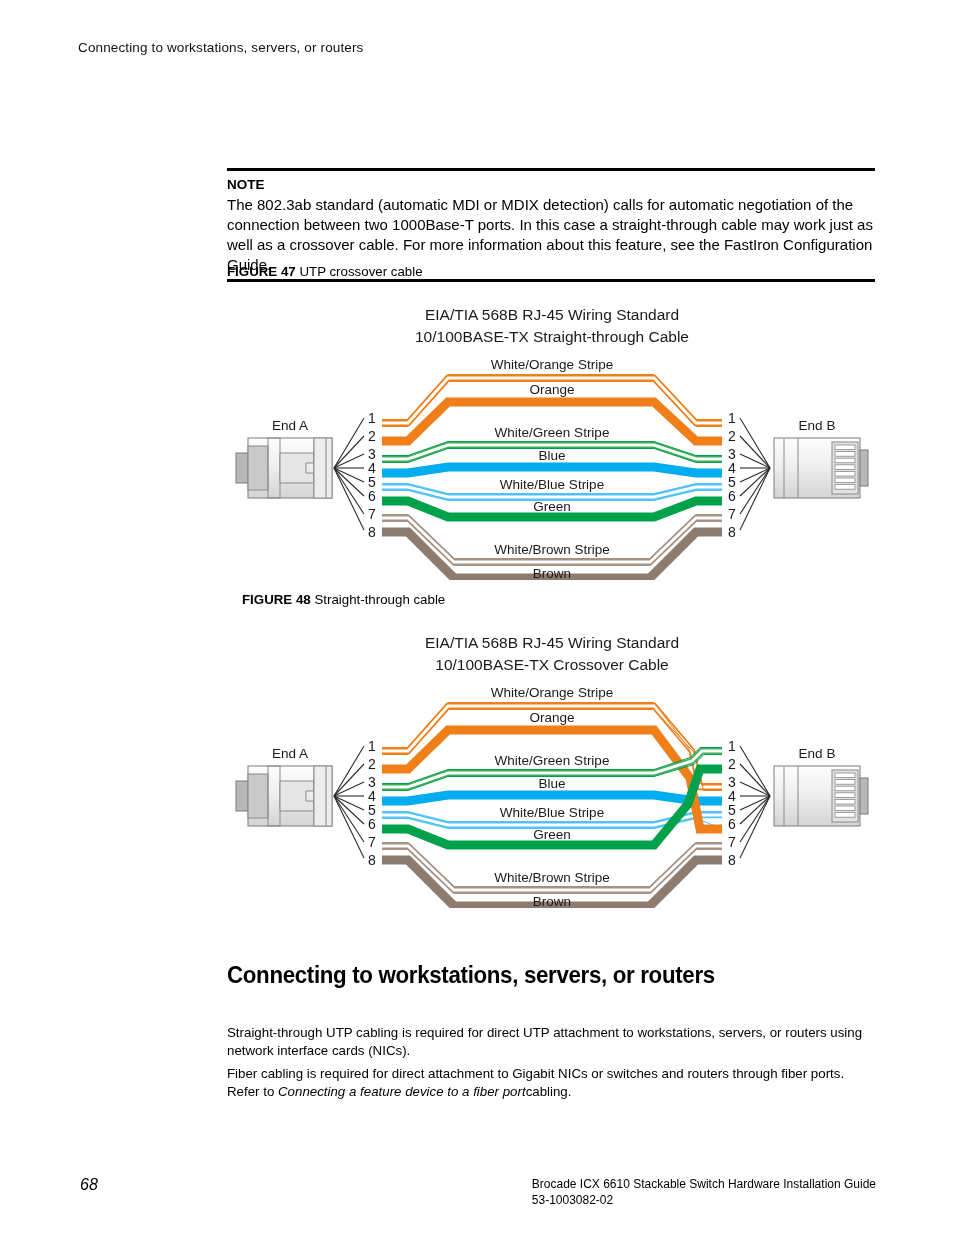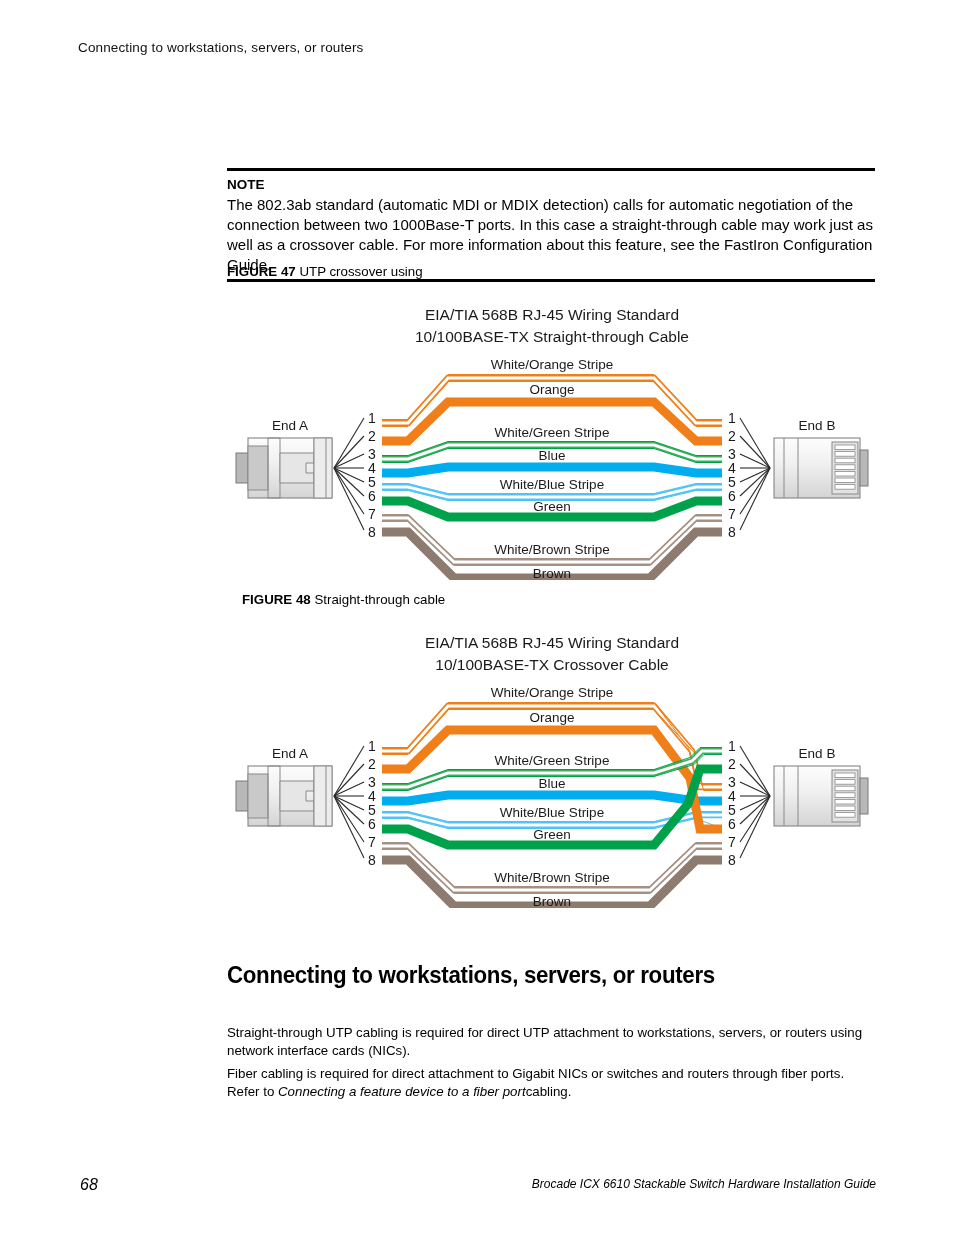--- a/index.html
+++ b/index.html
@@ -106,41 +106,40 @@
     top: 1176px;
     font-size: 16px;
     font-style: italic;
     text-align: right;
   }
   .footer-right {
     position: absolute;
     right: 78px;
     top: 1176px;
     font-size: 12px;
-    font-style: italic;
     line-height: 1.35;
   }
 </style>
 </head>
 <body>
 
 <div class="running-header">Connecting to workstations, servers, or routers</div>
 
 <div class="note-box">
   <div class="note-rule"></div>
   <div class="note-inner">
     <div class="note-title">NOTE</div>
     <div class="note-text">The 802.3ab standard (automatic MDI or MDIX detection) calls for automatic negotiation of the connection between two 1000Base-T ports. In this case a straight-through cable may work just as well as a crossover cable. For more information about this feature, see the FastIron Configuration Guide.</div>
   </div>
   <div class="note-rule"></div>
 </div>
 
 <div class="fig-caption" style="top:264px;">
   <span class="fig-label">FIGURE 47</span>
-  <span>UTP crossover using</span>
+  <span>UTP crossover cable</span>
 </div>
 
 <div class="figure" id="figure-1">
   <svg width="660" height="290" viewBox="0 0 660 290" xmlns="http://www.w3.org/2000/svg">
     <defs>
       <linearGradient id="connGradA" x1="0" y1="0" x2="0" y2="1">
         <stop offset="0%" stop-color="#fdfdfd"></stop>
         <stop offset="45%" stop-color="#efefef"></stop>
         <stop offset="100%" stop-color="#d4d4d4"></stop>
       </linearGradient>
@@ -397,13 +396,14 @@
 </div>
 
 <h1 class="section-heading">Connecting to workstations, servers, or routers</h1>
 
 <p class="body-para" id="para-1">Straight-through UTP cabling is required for direct UTP attachment to workstations, servers, or routers using network interface cards (NICs).</p>
 <p class="body-para" id="para-2"><span>Fiber cabling is required for direct attachment to Gigabit NICs or switches and routers through fiber ports. Refer to </span><span class="ital">Connecting a feature device to a fiber port</span><span>cabling.</span></p>
 
 <div class="footer-page">68</div>
 <div class="footer-right">
   <div>Brocade ICX 6610 Stackable Switch Hardware Installation Guide</div>
+  <div>53-1003082-02</div>
 </div>
 
 </body></html>

